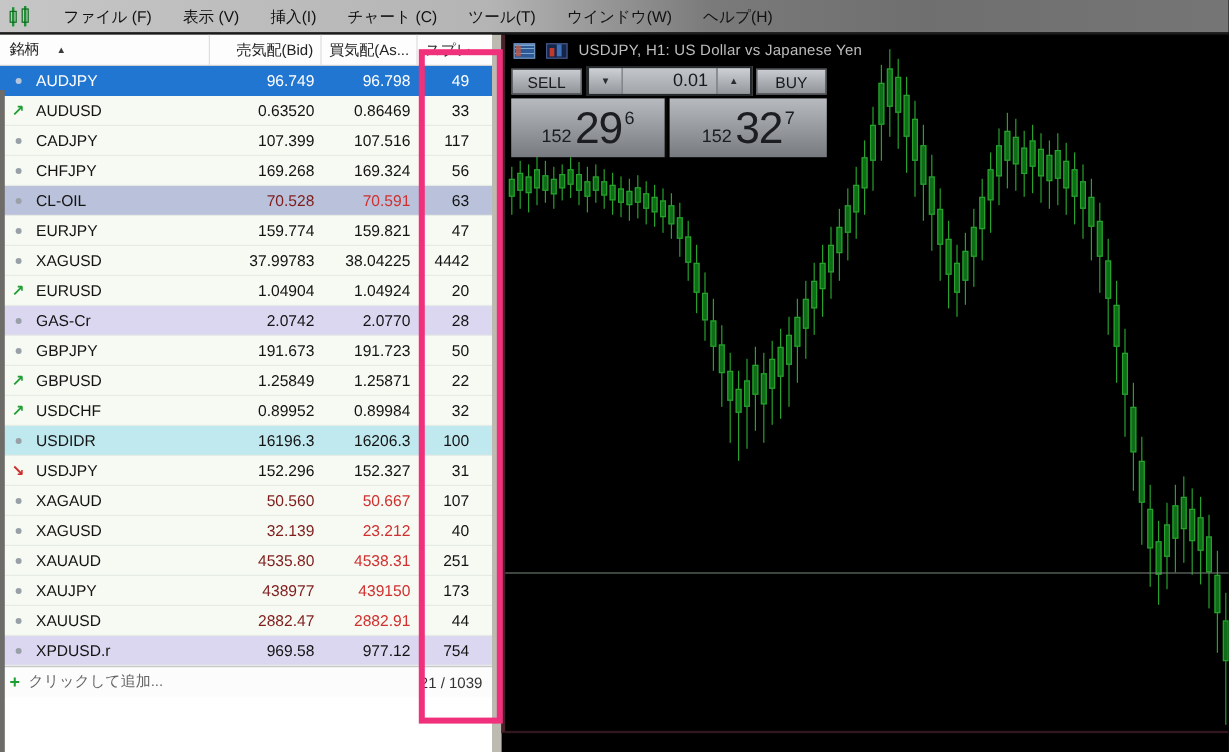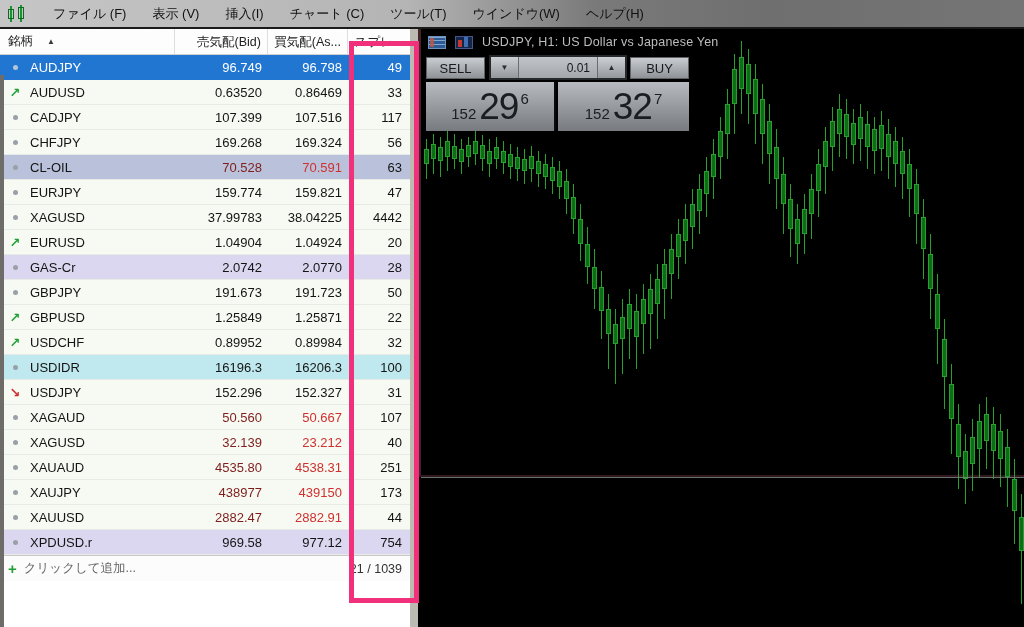--- a/index.html
+++ b/index.html
@@ -32,21 +32,21 @@
   .mw-header .h-bid{width:93px;text-align:right;padding-right:6px;box-sizing:border-box;border-right:1px solid #dedede;height:100%;line-height:26px;}
   .mw-header .h-ask{width:80px;text-align:right;padding-right:6px;box-sizing:border-box;border-right:1px solid #dedede;height:100%;line-height:26px;}
   .mw-header .h-spr{flex:1;text-align:center;height:100%;line-height:26px;}
   .mw-rows{position:relative;}
   .mw-row{height:25px;display:flex;align-items:center;font-size:13px;color:#141414;
     border-bottom:1px solid #e7ebe6;box-sizing:border-box;background:#f6faf2;cursor:default;}
   .mw-row .icon-cell{width:30px;display:flex;justify-content:center;align-items:center;flex:0 0 auto;}
   .mw-row .sym{width:145px;flex:0 0 auto;}
   .mw-row .bid{width:93px;text-align:right;padding-right:6px;box-sizing:border-box;flex:0 0 auto;}
   .mw-row .ask{width:80px;text-align:right;padding-right:6px;box-sizing:border-box;flex:0 0 auto;}
-  .mw-row .spr{flex:1;text-align:right;padding-right:8px;box-sizing:border-box;}
+  .mw-row .spr{flex:1;text-align:right;padding-right:19px;box-sizing:border-box;}
   .mw-row.bg-selected{background:#2176d2;color:#fff;border-bottom:1px solid #2176d2;}
   .mw-row.bg-selected .bid,.mw-row.bg-selected .ask,.mw-row.bg-selected .spr{color:#fff !important;}
   .mw-row.bg-bluegray{background:#b9c2da;}
   .mw-row.bg-lavender{background:#dcd7f0;}
   .mw-row.bg-cyan{background:#bfe9ee;}
   .dot{width:5px;height:5px;border-radius:50%;background:#9aa0a8;}
   .bg-selected .dot{background:#b5c6da;}
   .arr-up{color:#1f9e34;font-size:13px;font-weight:bold;line-height:1;}
   .arr-down{color:#cc3030;font-size:13px;font-weight:bold;line-height:1;}
   .v-blue{color:#7f1d1d;}
@@ -56,21 +56,21 @@
   .plus{color:#1f9e34;font-size:15px;font-weight:bold;margin:0 7px 0 8px;line-height:1;}
   .mw-count{margin-left:auto;margin-right:8px;color:#333;}
 
   
   .left-edge{position:absolute;left:0;top:75px;width:4px;height:552px;background:#6e6c68;z-index:4;}
 
   
   .splitter{position:absolute;left:410px;top:29px;width:8px;height:598px;background:#bdbab2;}
 
   
-  .chart-panel{position:absolute;left:418px;top:29px;width:606px;height:448px;background:#000;
+  .chart-panel{position:absolute;left:418px;top:29px;width:606px;height:582px;background:#000;
     border-left:3px solid #46232b;border-bottom:2px solid #31181e;box-sizing:border-box;}
   .chart-title{position:absolute;left:0;top:0;height:26px;display:flex;align-items:center;gap:9px;padding-left:7px;z-index:3;}
   .ct-icon1{width:18px;height:13px;background:#2d5a94;border:1px solid #6f93bd;box-sizing:border-box;
     background-image:linear-gradient(to bottom,#7ea6cf 1px,transparent 1px),linear-gradient(to bottom,transparent 3px,#7ea6cf 3px,#7ea6cf 4px,transparent 4px,transparent 7px,#7ea6cf 7px,#7ea6cf 8px,transparent 8px);
     position:relative;}
   .ct-icon1::before{content:"";position:absolute;left:1px;top:1px;width:4px;height:9px;background:#b85a4a;opacity:.85;}
   .ct-icon2{width:18px;height:13px;background:#15254a;border:1px solid #44598a;box-sizing:border-box;position:relative;}
   .ct-icon2::before{content:"";position:absolute;left:2px;bottom:1px;width:4px;height:7px;background:#c0392b;}
   .ct-icon2::after{content:"";position:absolute;left:8px;bottom:1px;width:4px;height:10px;background:#3f6fb5;}
   .chart-title-text{font-size:12.5px;color:#bdbdbd;letter-spacing:.2px;}
@@ -86,21 +86,21 @@
     border:1px solid #5f6368;box-sizing:border-box;cursor:pointer;z-index:5;}
   #sell-btn{left:5px;top:28px;width:59px;}
   #buy-btn{left:209px;top:28px;width:59px;}
   .tw-spin{position:absolute;left:68px;top:26px;width:138px;height:25px;z-index:5;
     border:2px solid #26292c;box-sizing:border-box;display:flex;background:#b9bcc0;}
   .spin-btn{width:27px;display:flex;align-items:center;justify-content:center;font-size:8px;color:#2a2d30;
     background:linear-gradient(to bottom,#cdd0d4,#94989c);cursor:pointer;}
   .spin-btn.left{border-right:1px solid #6a6e72;}
   .spin-btn.right{border-left:1px solid #6a6e72;}
   .spin-val{flex:1;display:flex;align-items:center;justify-content:flex-end;padding-right:7px;
-    font-size:12px;color:#17191c;background:linear-gradient(to bottom,#c2c5c9,#a2a6aa);}
+    font-size:15px;color:#17191c;background:linear-gradient(to bottom,#c2c5c9,#a2a6aa);}
   .tw-price{position:absolute;top:53px;height:49px;z-index:5;
     background:linear-gradient(to bottom,#b7babe,#777b7f);
     display:flex;align-items:center;justify-content:center;color:#1b1d20;cursor:pointer;}
   #sell-price{left:5px;width:130px;border-right:2px solid #0a0a0a;box-sizing:border-box;}
   #buy-price{left:137px;width:131px;}
   .p-prefix{font-size:15px;margin-top:13px;margin-right:3px;}
   .p-big{font-size:37px;letter-spacing:-1px;}
   .p-sup{font-size:15px;margin-top:-16px;margin-left:2px;}
 
   

